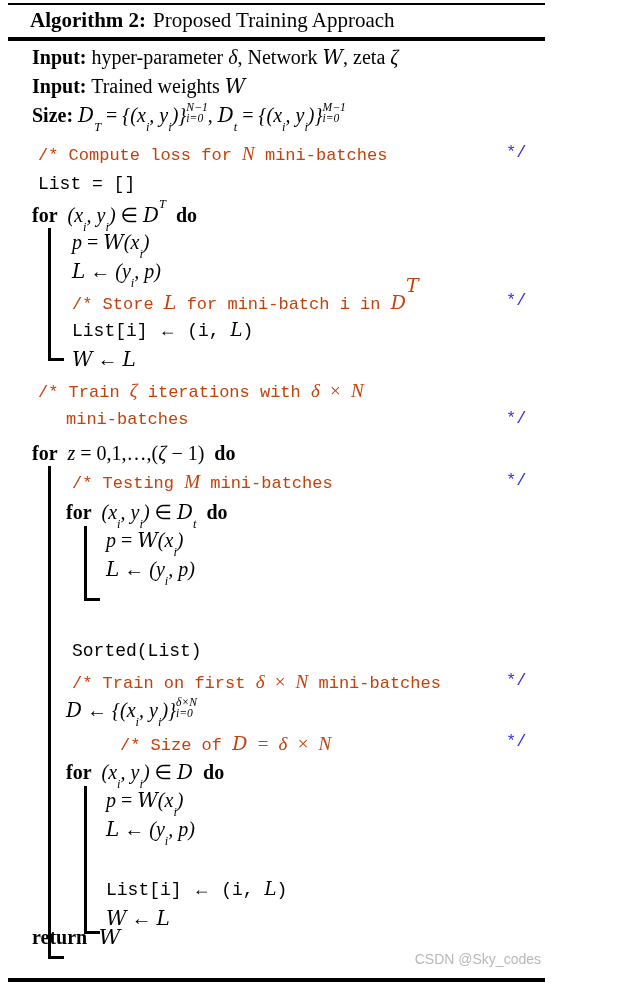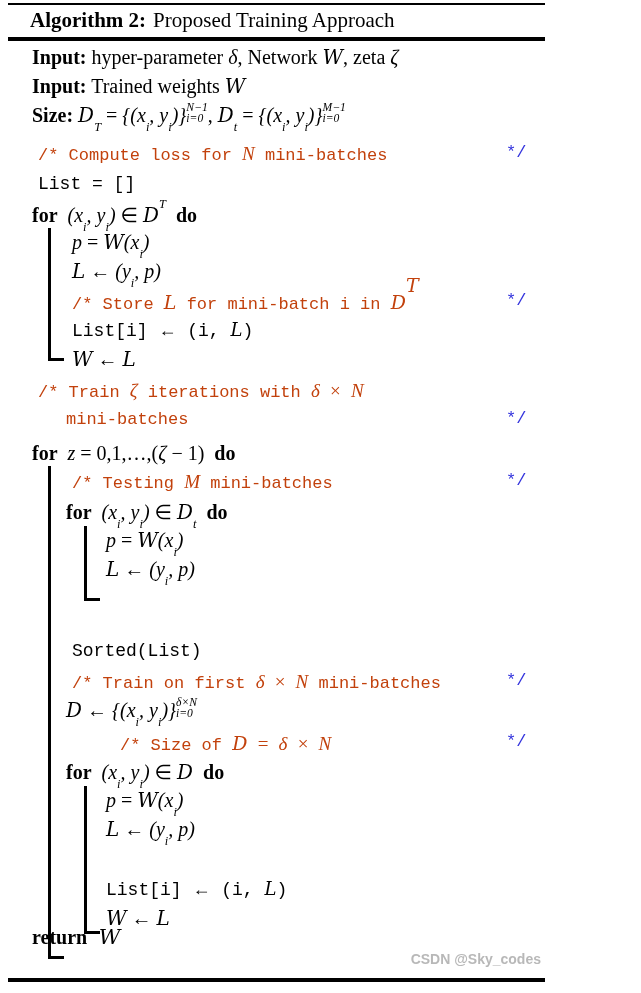--- a/index.html
+++ b/index.html
@@ -116,21 +116,20 @@
 
   
   .watermark {
     position: absolute;
     right: 12px;
     top: 951px;
     font-family: "Liberation Sans", sans-serif;
     font-size: 14px;
     color: #b8b8b8;
     white-space: nowrap;
-    font-weight: bold;
   }
 </style>
 </head>
 <body>
 
 <div id="algorithm">
 
   <div class="rule-top"></div>
 
   <div class="alg-title">

